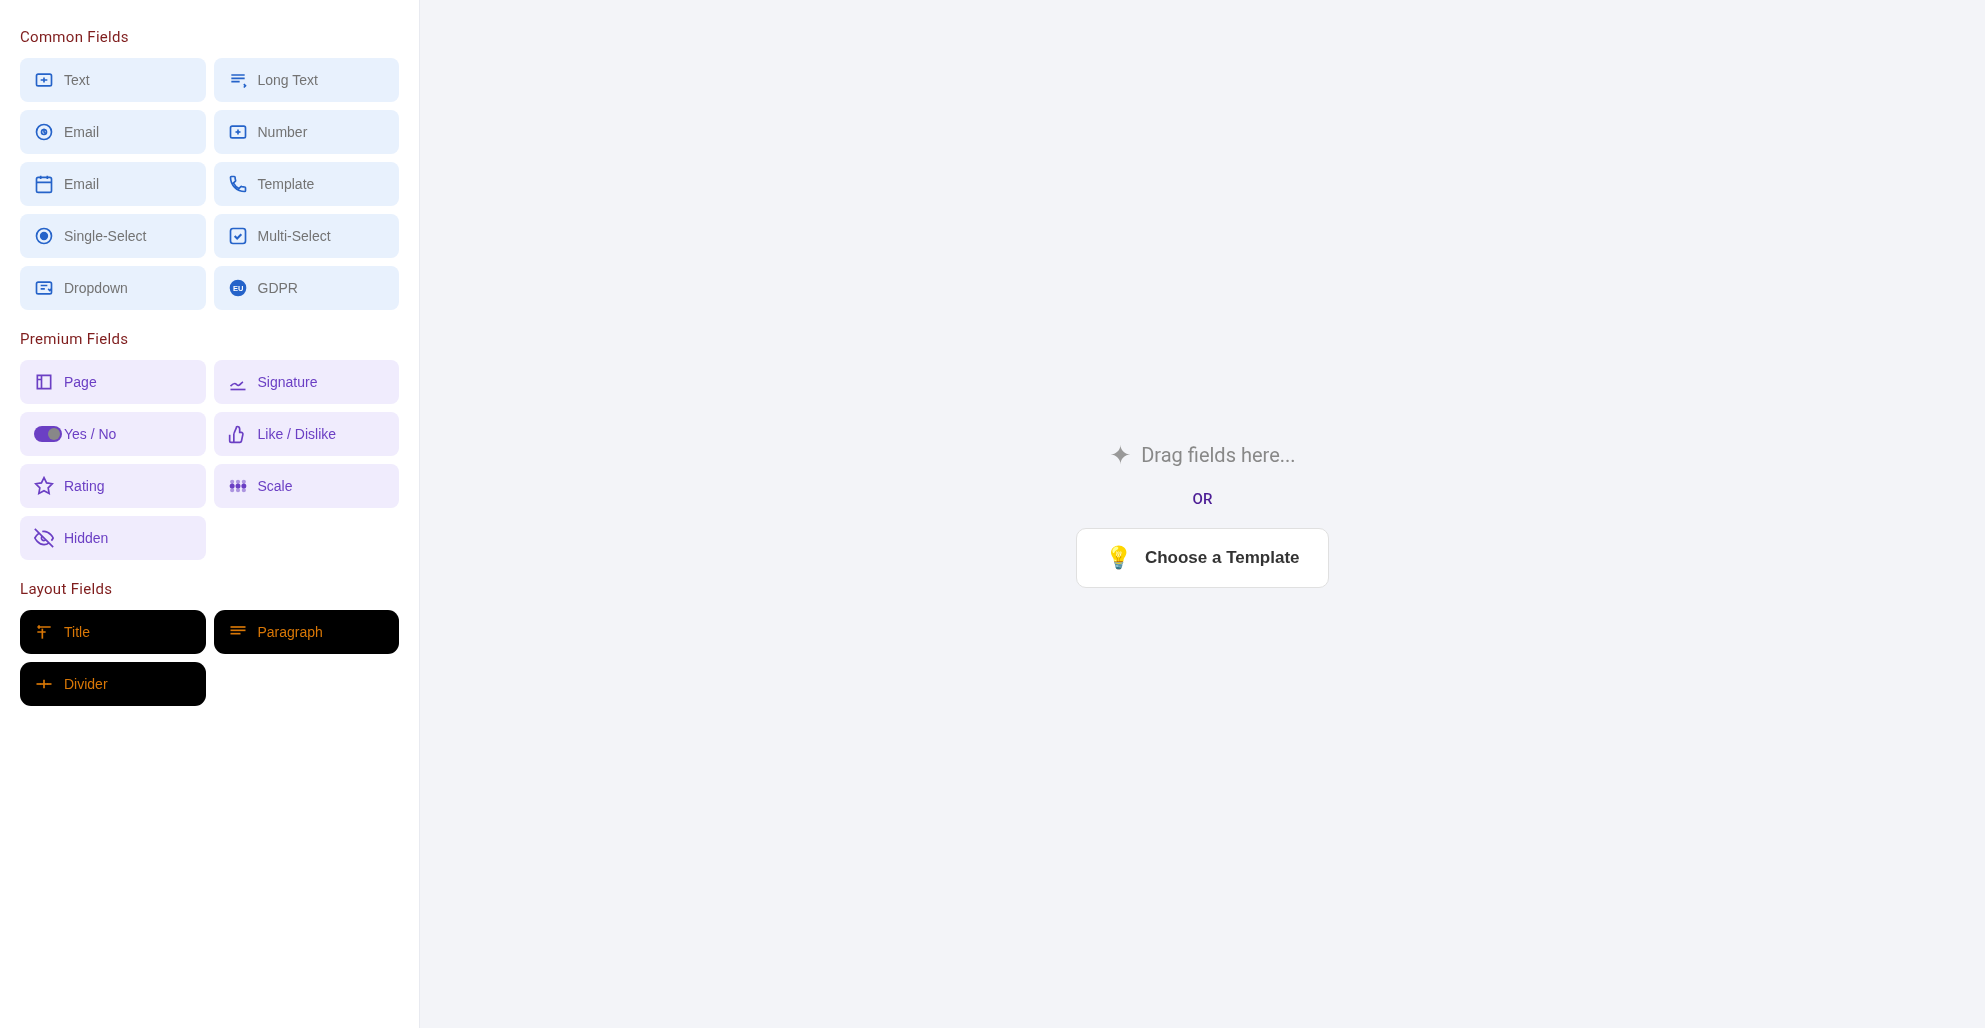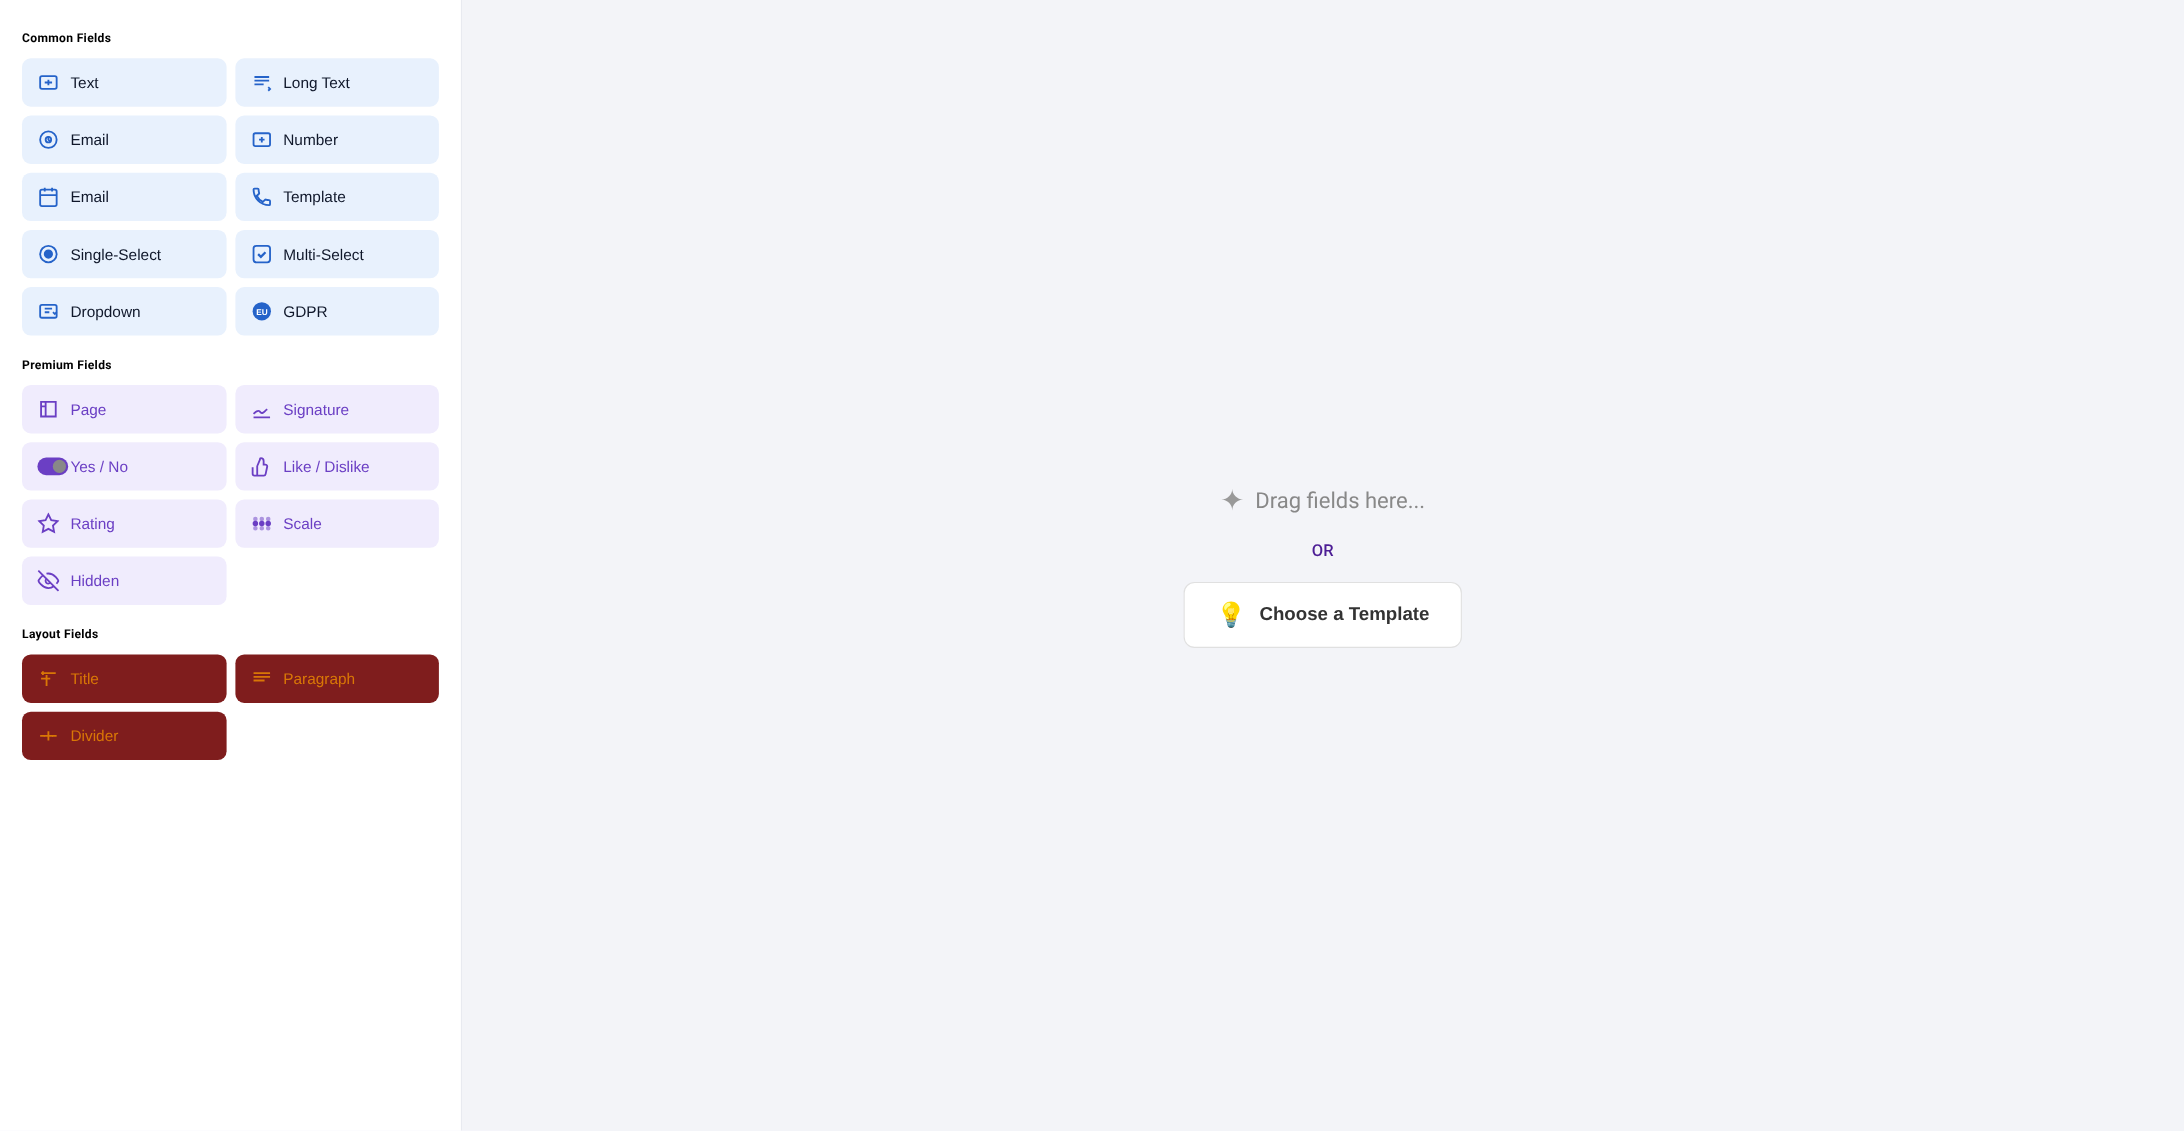--- a/index.html
+++ b/index.html
@@ -14,23 +14,23 @@
     .sidebar {
       width: 420px;
       background: #fff;
       padding: 24px 20px;
       overflow-y: auto;
       border-right: 1px solid #e8eaf0;
       flex-shrink: 0;
     }
 
     .section-title {
-      font-size: 11px;
-      font-weight: 700;
-      color: #000000;
+      font-size: 15px;
+      font-weight: 400;
+      color: #7f1d1d;
       margin-bottom: 12px;
       margin-top: 4px;
       letter-spacing: 0.3px;
     }
 
     .fields-grid {
       display: grid;
       grid-template-columns: 1fr 1fr;
       gap: 8px;
       margin-bottom: 20px;
@@ -45,33 +45,34 @@
       border: none;
       cursor: pointer;
       font-size: 14px;
       font-weight: 500;
       transition: opacity 0.15s;
     }
 
     
     .field-btn.common {
       background: #e8f1fd;
-      color: #0f172a;
+      color: #737373;
     }
 
     
     .field-btn.premium {
       background: #f0ecfd;
       color: #6b3fc4;
     }
 
     
     .field-btn.layout {
-      background: #7f1d1d;
+      background: #000000;
       color: #d97706;
+      border-radius: 11px;
     }
 
     .field-icon {
       width: 20px;
       height: 20px;
       display: flex;
       align-items: center;
       font-size: 16px;
       flex-shrink: 0;
     }

